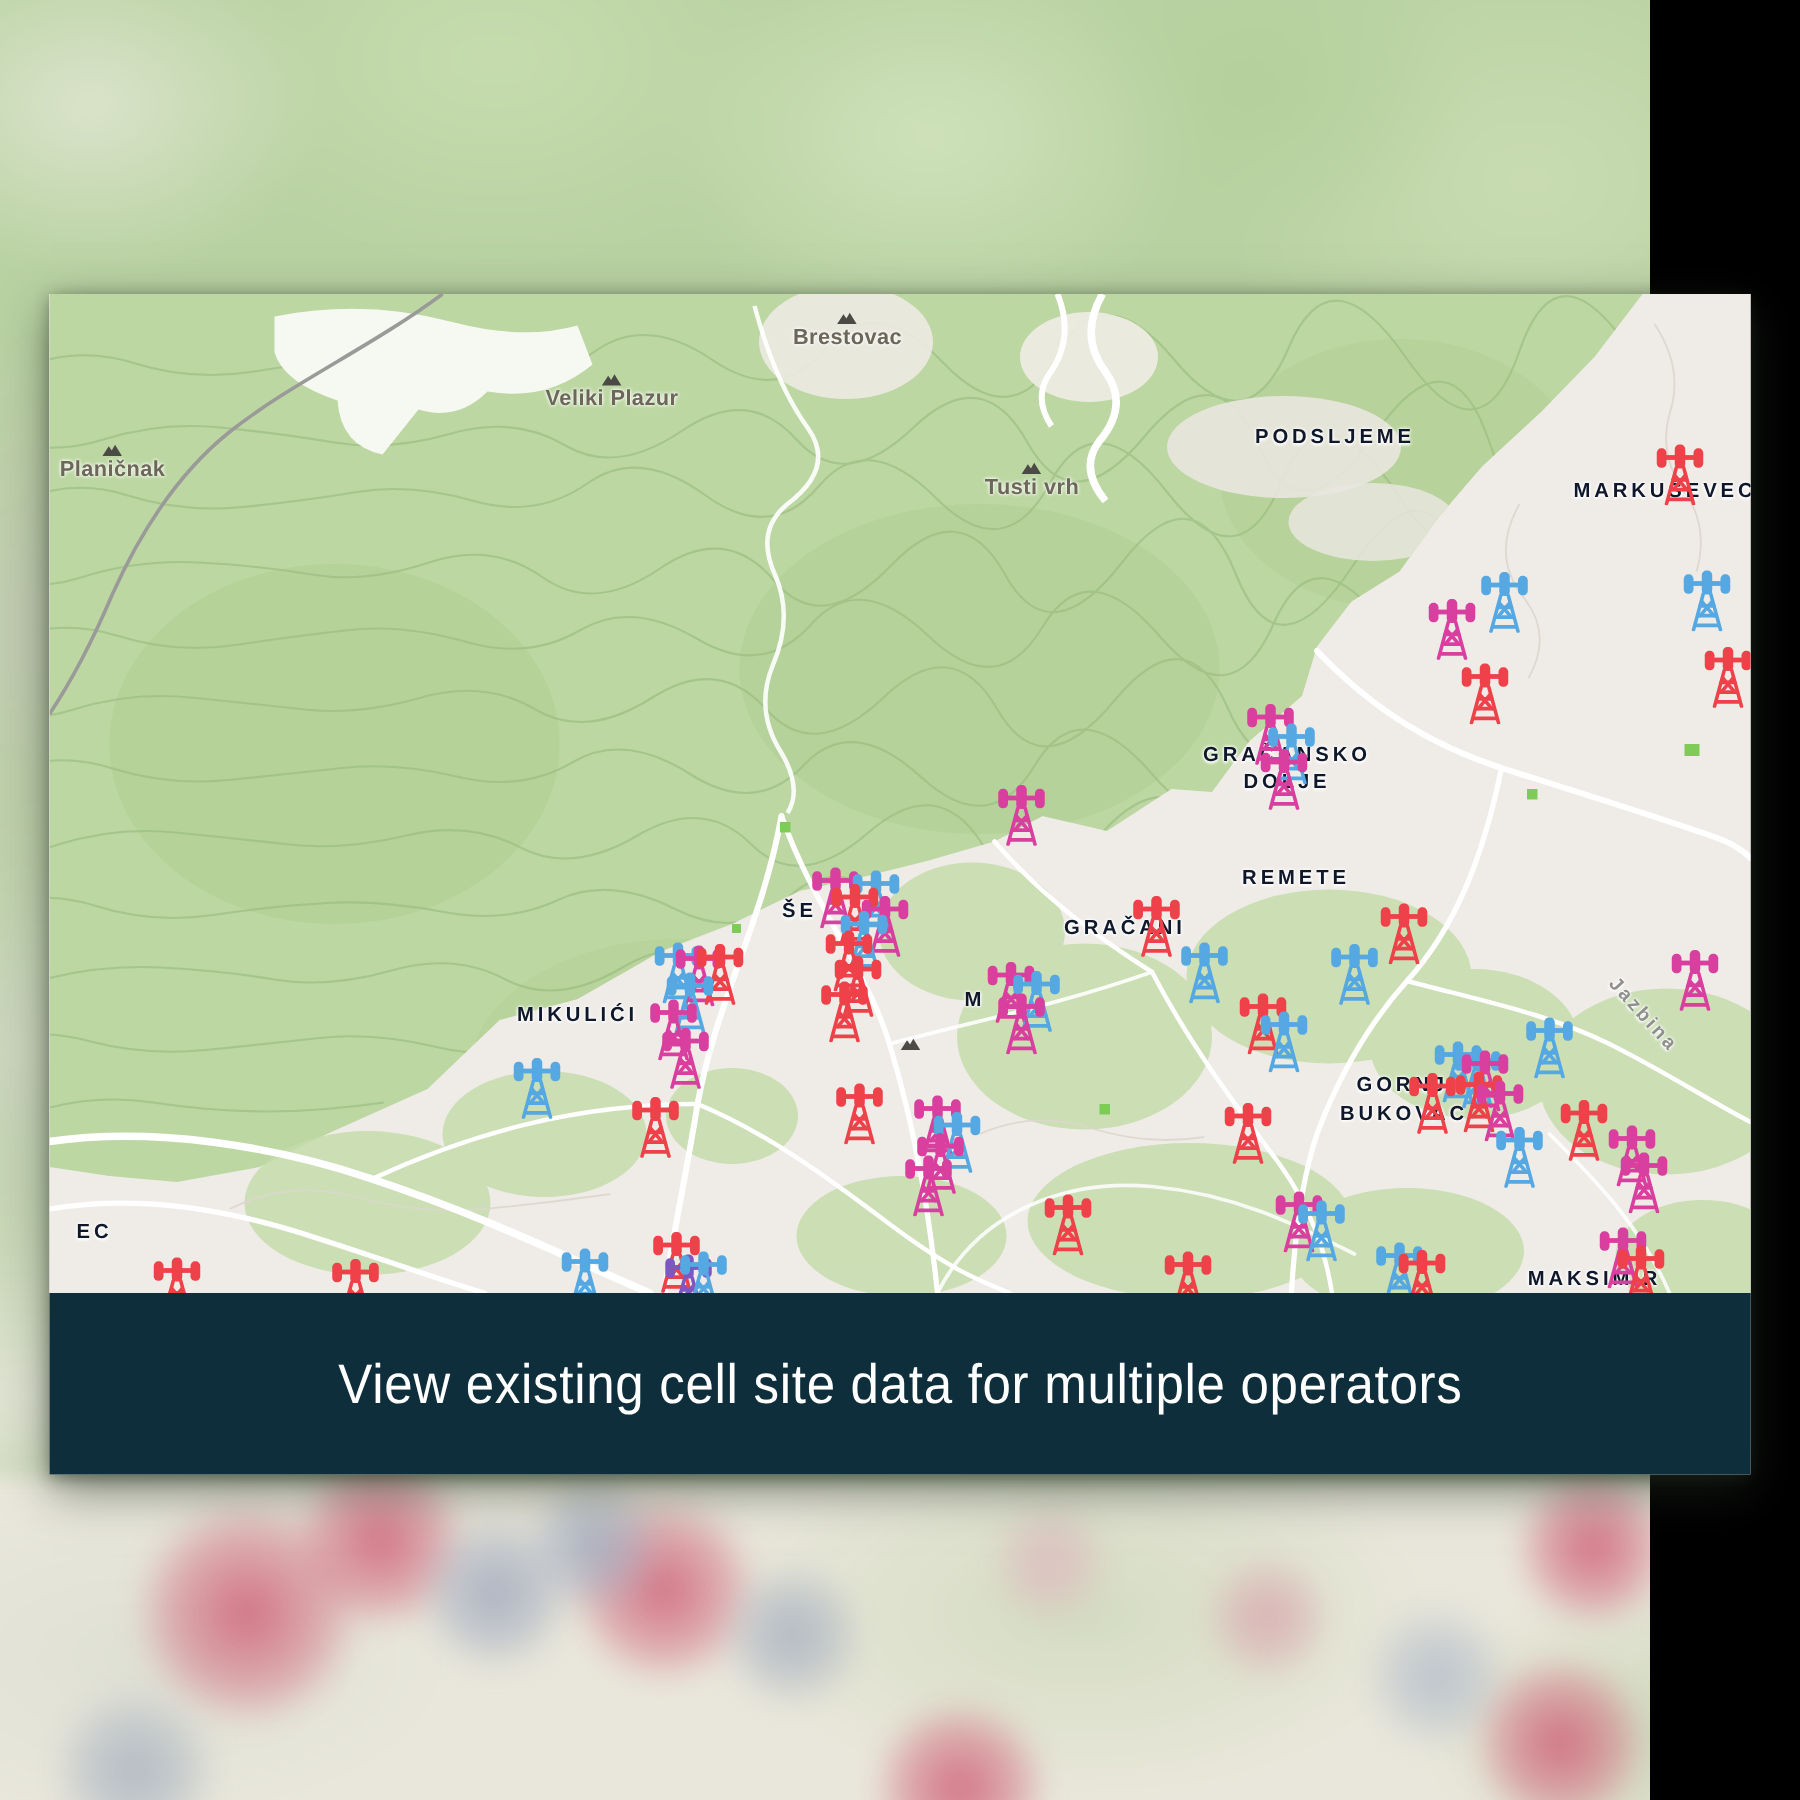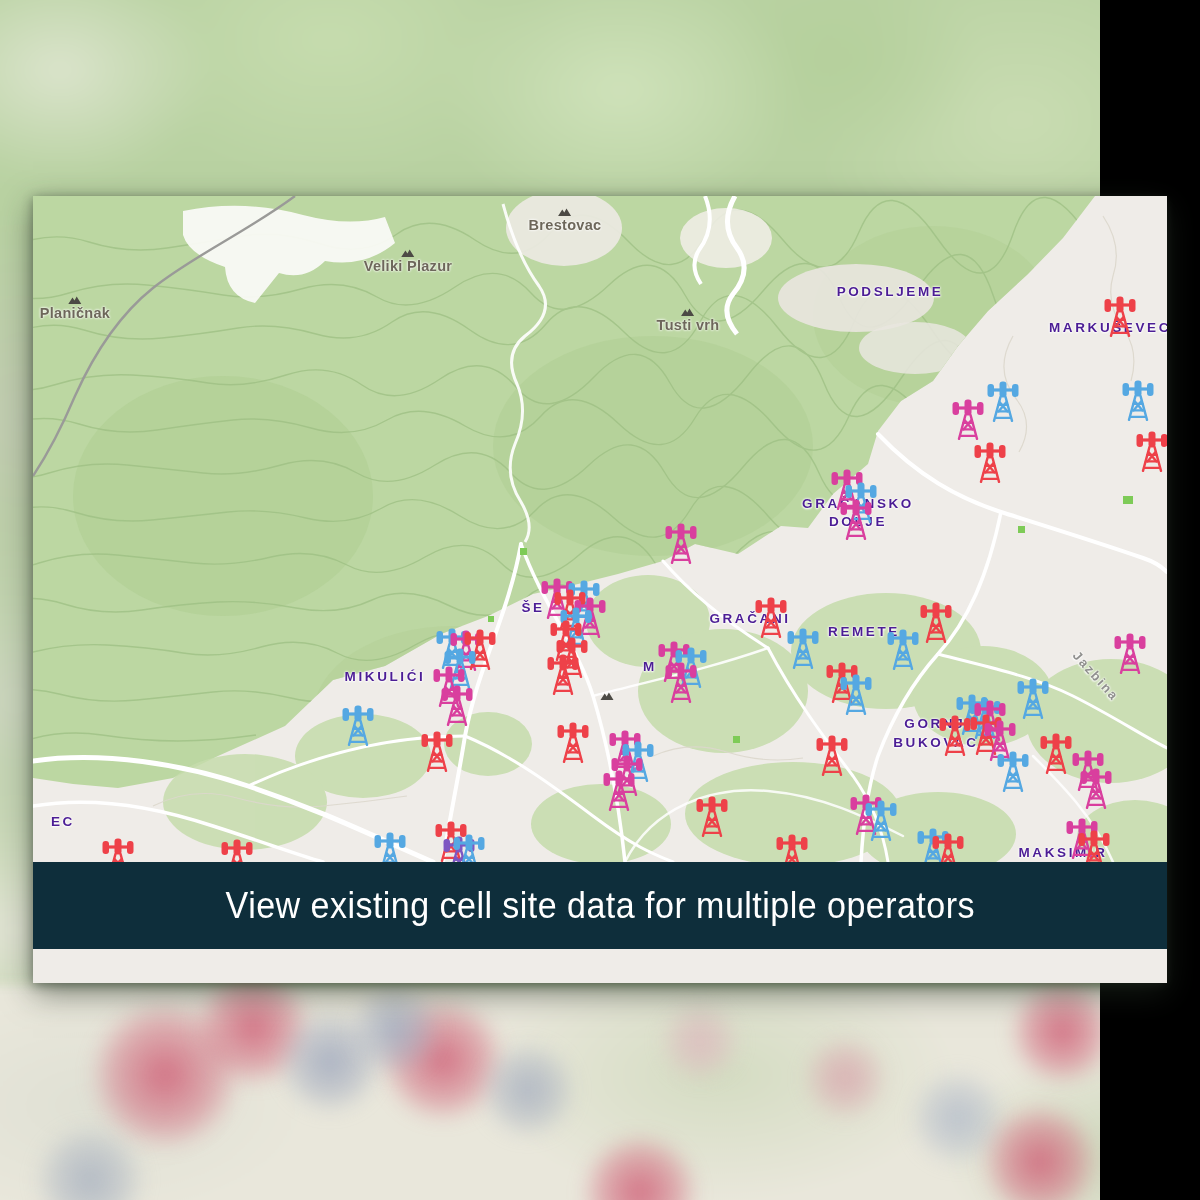--- a/index.html
+++ b/index.html
@@ -31,37 +31,37 @@
   .panel{position:absolute;left:33px;top:196px;width:1134px;height:787px;
          box-shadow:0 10px 30px rgba(35,45,35,.55),0 2px 10px rgba(35,45,35,.45);
          background:#efece8;}
   .map{position:relative;width:1134px;height:666px;overflow:hidden;background:#efece8;}
   .map-deco{position:absolute;left:0;top:0;z-index:1;}
   .labels-layer,.towers-layer{position:absolute;left:0;top:0;width:100%;height:100%;}
   .labels-layer{z-index:2;}
   .towers-layer{z-index:3;}
   .map-label{position:absolute;transform:translate(-50%,-50%);white-space:nowrap;
     text-shadow:0 0 2px #fff,0 0 3px #fff,0 1px 2px #fff;}
-  .map-label.area{font-size:13.5px;font-weight:700;letter-spacing:2.6px;color:#4c1d95;}
+  .map-label.area{font-size:13.5px;font-weight:700;letter-spacing:2.6px;color:#0f172a;}
   .map-label.road{font-size:13px;font-weight:600;letter-spacing:2px;color:#8f8f8d;}
   .peak{position:absolute;transform:translate(-50%,-50%);text-align:left;}
   .peak svg{display:block;margin:0 auto;}
   .peak-name{font-size:14.5px;font-weight:600;letter-spacing:.3px;color:#6d675a;
     white-space:nowrap;text-shadow:0 0 2px #fff,0 0 3px #fff;}
   .tower{position:absolute;transform:translate(-50%,-55%);width:32px;height:42px;}
   .tower svg{width:32px;height:42px;display:block;}
   
   .tooltip{position:absolute;left:648px;top:274px;transform:translateX(-50%);z-index:4;text-align:center;}
   .tooltip-box{background:#fff;border-radius:5px;padding:10px 17px;font-size:17px;font-weight:700;
     letter-spacing:.4px;color:#303a48;box-shadow:0 2px 8px rgba(0,0,0,.28);white-space:nowrap;}
   .tooltip-arrow{width:0;height:0;margin:-1px auto 0;border-left:12px solid transparent;
     border-right:12px solid transparent;border-top:15px solid #fff;
     filter:drop-shadow(0 2px 2px rgba(0,0,0,.15));}
   
-  .caption{width:1134px;height:87px;background:#0e2e3b;display:flex;align-items:center;justify-content:center;}
+  .caption{width:1134px;height:121px;background:#0e2e3b;display:flex;align-items:center;justify-content:center;}
   .caption-text{color:#fff;font-size:37px;font-weight:400;letter-spacing:.5px;transform:scaleX(.92);}
 </style>
 </head>
 <body>
 
 <div class="canvas">
 
   <div class="bg-top"></div>
   <div class="bg-heat"></div>
   <div class="blob" style="left: 90px; top: 1000px; height: 150px; width: 150px; background: radial-gradient(circle, rgba(207, 95, 118, 0.85) 0%, rgba(207, 95, 118, 0.4) 48%, transparent 72%);"></div>
@@ -201,21 +201,21 @@
           </g>
         </defs>
       </svg>
 
       <div class="labels-layer">
           <div class="map-label area" style="left: 857px; top: 95px;">PODSLJEME</div>
           <div class="map-label area" style="left: 1077px; top: 131px;">MARKUŠEVEC</div>
           <div class="map-label area" style="left: 825px; top: 307px;">GRAČANSKO</div>
           <div class="map-label area" style="left: 825px; top: 325px;">DOLJE</div>
           <div class="map-label area" style="left: 717px; top: 382px; margin-top: 40px;">GRAČANI</div>
-          <div class="map-label area" style="left: 831px; top: 389px; margin-top: 46px;">REMETE</div>
+          <div class="map-label area" style="left: 831px; top: 389px;">REMETE</div>
           <div class="map-label area" style="left: 352px; top: 480px;">MIKULIĆI</div>
           <div class="map-label area" style="left: 500px; top: 411px;">ŠE</div>
           <div class="map-label area" style="left: 617px; top: 470px;">M</div>
           <div class="map-label area" style="left: 905px; top: 527px;">GORNJI</div>
           <div class="map-label area" style="left: 903px; top: 546px;">BUKOVAC</div>
           <div class="map-label area" style="left: 1030px; top: 656px;">MAKSIMIR</div>
           <div class="map-label area" style="left: 30px; top: 625px;">EC</div>
           <div class="map-label road" style="left: 1063px; top: 480px; transform: translate(-50%, -50%) rotate(48deg);">Jazbina</div>
           <div class="peak" style="left: 42px; top: 112px;">
             <svg width="14" height="10" viewBox="0 0 13 10">

